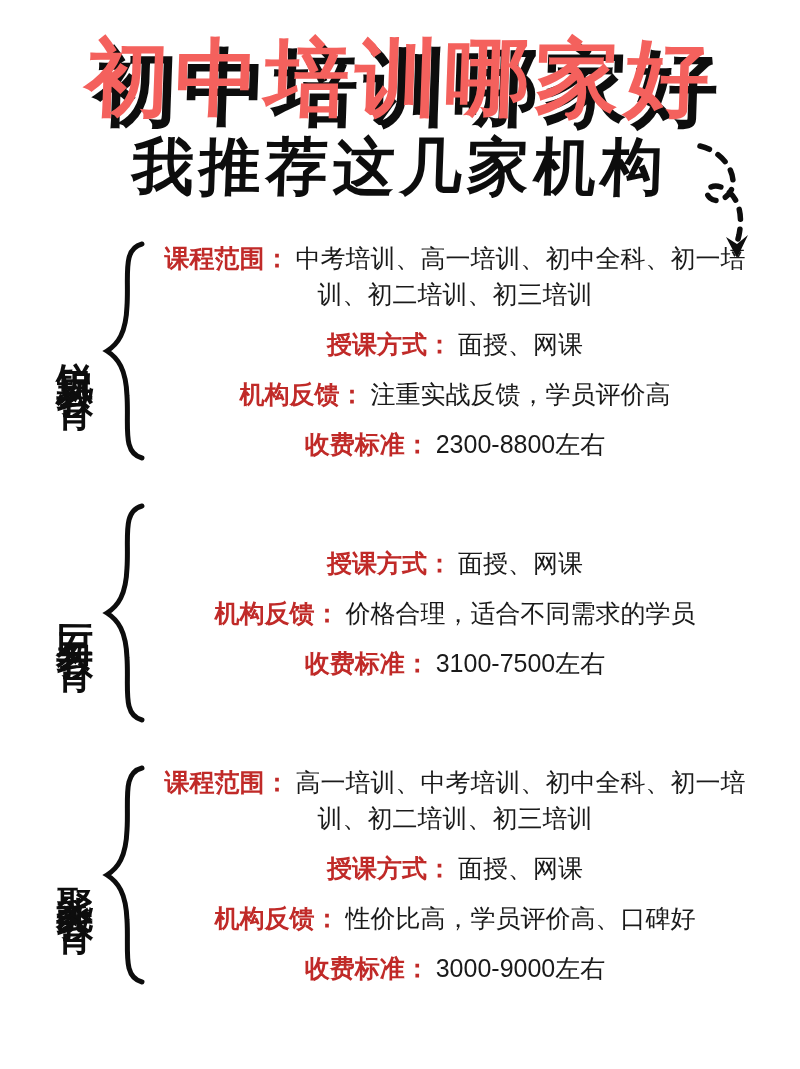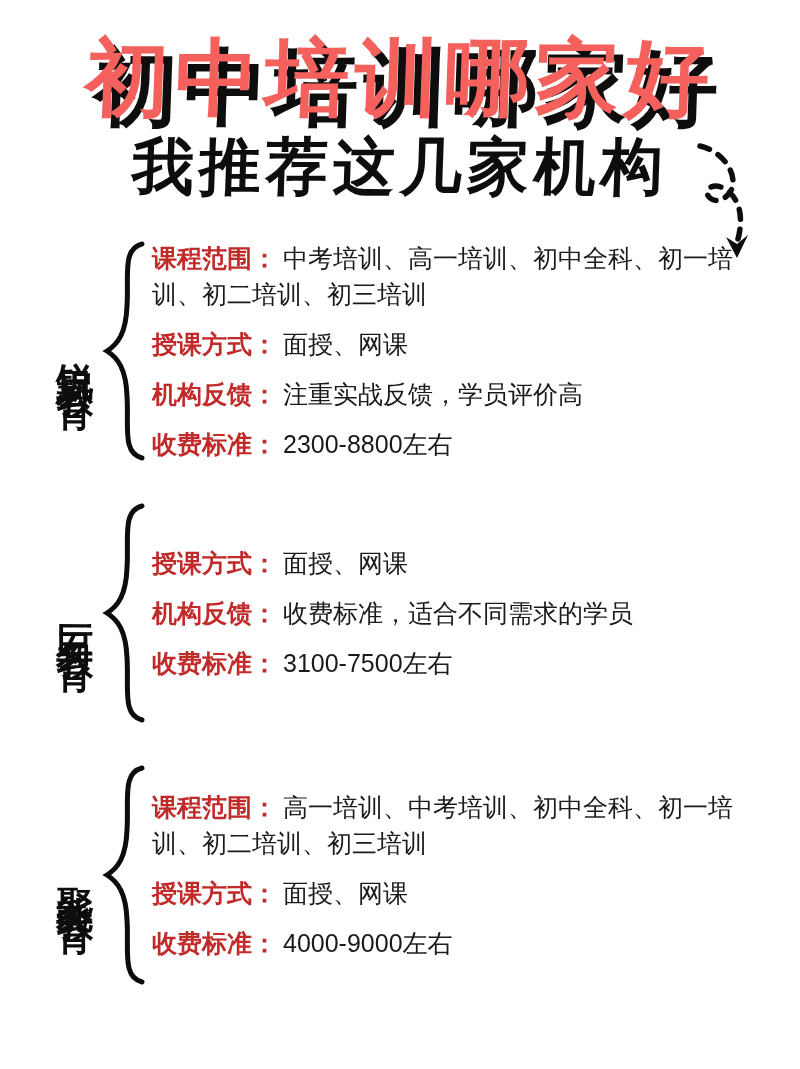--- a/index.html
+++ b/index.html
@@ -69,20 +69,21 @@
   }
   .brace-box { width: 46px; display: flex; }
   .brace-box svg { width: 46px; height: 100%; }
   .content {
     width: 610px;
     padding-left: 4px;
     display: flex;
     flex-direction: column;
     justify-content: center;
     gap: 14px;
+    text-align: center;
   }
   .row {
     font-size: 25px;
     line-height: 1.44;
     color: #1a1a1a;
   }
   .row .label {
     color: #c02a28;
     font-weight: bold;
     padding-right: 6px;
@@ -126,35 +127,36 @@
       <div class="brand-box">
         <div class="brand">巨石教育</div>
       </div>
       <div class="brace-box">
         <svg viewBox="0 0 46 222" preserveAspectRatio="none">
           <path d="M 40 4 C 20 9 27 36 25 66 C 24 93 16 104 5 111 C 16 118 24 129 25 156 C 27 186 20 213 40 218" fill="none" stroke="#0d0d0d" stroke-width="5" stroke-linecap="round"></path>
         </svg>
       </div>
       <div class="content">
         <p class="row"><span class="label">授课方式：</span><span>面授、网课</span></p>
-        <p class="row"><span class="label">机构反馈：</span><span>收费标准，适合不同需求的学员</span></p>
+        <p class="row"><span class="label">机构反馈：</span><span>价格合理，适合不同需求的学员</span></p>
         <p class="row"><span class="label">收费标准：</span><span>3100-7500左右</span></p>
       </div>
     </div>
 
     <div class="section">
       <div class="brand-box">
         <div class="brand">聚能教育</div>
       </div>
       <div class="brace-box">
         <svg viewBox="0 0 46 222" preserveAspectRatio="none">
           <path d="M 40 4 C 20 9 27 36 25 66 C 24 93 16 104 5 111 C 16 118 24 129 25 156 C 27 186 20 213 40 218" fill="none" stroke="#0d0d0d" stroke-width="5" stroke-linecap="round"></path>
         </svg>
       </div>
       <div class="content">
         <p class="row"><span class="label">课程范围：</span><span>高一培训、中考培训、初中全科、初一培训、初二培训、初三培训</span></p>
         <p class="row"><span class="label">授课方式：</span><span>面授、网课</span></p>
-        <p class="row"><span class="label">收费标准：</span><span>4000-9000左右</span></p>
+        <p class="row"><span class="label">机构反馈：</span><span>性价比高，学员评价高、口碑好</span></p>
+        <p class="row"><span class="label">收费标准：</span><span>3000-9000左右</span></p>
       </div>
     </div>
 
   </div>
 </div>
 
 </body></html>

